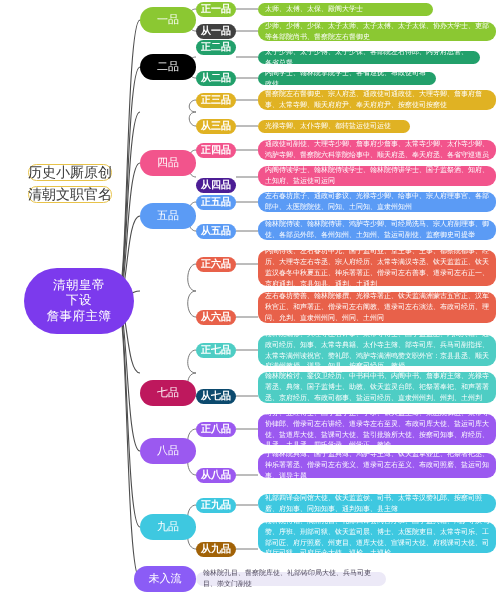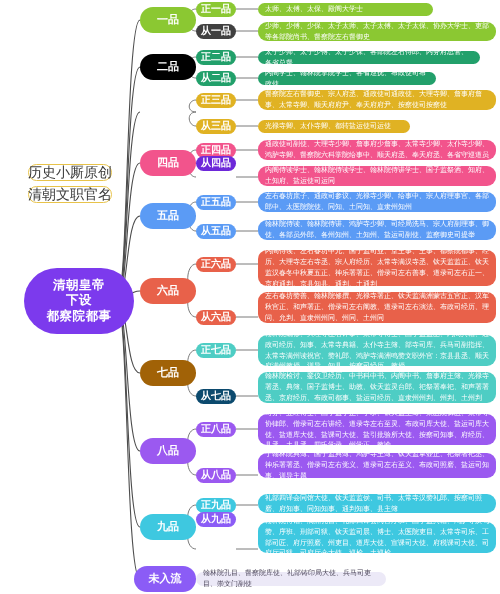--- a/index.html
+++ b/index.html
@@ -20,21 +20,21 @@
     pointer-events: none;
     z-index: 1;
   }
   .node {
     position: absolute;
     z-index: 2;
     display: flex;
     align-items: center;
     justify-content: center;
     color: #ffffff;
-    font-weight: bold;
+    font-weight: normal;
     line-height: 1.25;
     white-space: nowrap;
   }
   
   #center {
     left: 24px; top: 268px;
     width: 110px; height: 66px;
     border-radius: 33px;
     background: #7c3aed;
     font-size: 12.5px;
@@ -163,75 +163,74 @@
       <path d="M236 505 L 258 505"></path>
         <path d="M236 549 L 258 549"></path>
 
       <path d="M185 579 L 196 579"></path>
     </g>
   </svg>
 
   <div class="node" id="center">
     <span>清朝皇帝</span>
     <span>下设</span>
-    <span>都察院都事</span>
+    <span>詹事府主簿</span>
   </div>
 
   <div class="note" style="top:164px">历史小厮原创</div>
   <div class="note" style="top:186px">清朝文职官名</div>
 
   <div class="node rank" style="top:7px;background:#8bc832">一品</div>
   <div class="node sub" style="top:2px;background:#8bc832">正一品</div>
   <div class="node sub" style="top:24px;background:#404040">从一品</div>
   <div class="content" style="top:3px;width:175px;height:13px;background:#8bc832">太师、太傅、太保、殿阁大学士</div>
   <div class="content" style="top:22px;width:238px;height:19px;background:#8bc832">少师、少傅、少保、太子太师、太子太傅、太子太保、协办大学士、吏部等各部院尚书、督察院左右督御史</div>
 
   <div class="node rank" style="top:54px;background:#000000">二品</div>
-  <div class="node sub" style="top:50px;background:#22a06b">正二品</div>
+  <div class="node sub" style="top:40px;background:#22a06b">正二品</div>
   <div class="node sub" style="top:71px;background:#22a06b">从二品</div>
   <div class="content" style="top:51px;width:222px;height:13px;background:#22a06b">太子少师、太子少傅、太子少保、各部院左右侍郎、内务府总管、各省总督</div>
   <div class="content" style="top:72px;width:178px;height:13px;background:#22a06b">内阁学士、翰林院掌院学士、各省巡抚、布政使司布政使</div>
 
   <div class="node sub" style="top:93px;background:#e0b223">正三品</div>
   <div class="node sub" style="top:119px;background:#e0b223">从三品</div>
   <div class="content" style="top:90px;width:238px;height:20px;background:#e0b223">督察院左右督御史、宗人府丞、通政使司通政使、大理寺卿、詹事府詹事、太常寺卿、顺天府府尹、奉天府府尹、按察使司按察使</div>
   <div class="content" style="top:120px;width:152px;height:13px;background:#e0b223">光禄寺卿、太仆寺卿、都转盐运使司运使</div>
 
   <div class="node rank" style="top:150px;background:#f2548c">四品</div>
   <div class="node sub" style="top:143px;background:#f2548c">正四品</div>
-  <div class="node sub" style="top:156px;background:#6d28d9">从四品</div>
+  <div class="node sub" style="top:178px;background:#4c1d95">从四品</div>
   <div class="content" style="top:140px;width:238px;height:20px;background:#f2548c">通政使司副使、大理寺少卿、詹事府少詹事、太常寺少卿、太仆寺少卿、鸿胪寺卿、督察院六科掌院给事中、顺天府丞、奉天府丞、各省守巡道员</div>
   <div class="content" style="top:166px;width:238px;height:20px;background:#f2548c">内阁侍读学士、翰林院侍读学士、翰林院侍讲学士、国子监祭酒、知府、土知府、盐运使司运同</div>
 
   <div class="node rank" style="top:203px;background:#5b9bf5">五品</div>
   <div class="node sub" style="top:195px;background:#5b9bf5">正五品</div>
   <div class="node sub" style="top:224px;background:#5b9bf5">从五品</div>
   <div class="content" style="top:192px;width:238px;height:20px;background:#5b9bf5">左右春坊庶子、通政司参议、光禄寺少卿、给事中、宗人府理事官、各部郎中、太医院院使、同知、土同知、直隶州知州</div>
   <div class="content" style="top:220px;width:238px;height:20px;background:#5b9bf5">翰林院侍读、翰林院侍讲、鸿胪寺少卿、司经局洗马、宗人府副理事、御使、各部员外郎、各州知州、土知州、盐运司副使、监察御史司提举</div>
 
-  <div class="node rank" style="top:278px;background:#e8614a">六品</div>
   <div class="node sub" style="top:257px;background:#e8614a">正六品</div>
   <div class="node sub" style="top:310px;background:#e8614a">从六品</div>
   <div class="content" style="top:250px;width:238px;height:36px;background:#e8614a">内阁侍读、左右春坊中允、国子监司业、堂主事、主事、都察院都事、经历、大理寺左右寺丞、宗人府经历、太常寺满汉寺丞、钦天监监正、钦天监汉春冬中秋夏五正、神乐署署正、僧录司左右善事、道录司左右正一、京府通判、京县知县、通判、土通判</div>
   <div class="content" style="top:292px;width:238px;height:31px;background:#e8614a">左右春坊赞善、翰林院修撰、光禄寺署正、钦天监满洲蒙古五官正、汉军秋官正、和声署正、僧录司左右阐教、道录司左右演法、布政司经历、理问、允判、直隶州州同、州同、土州同</div>
 
-  <div class="node rank" style="top:360px;background:#a16207">七品</div>
+  <div class="node rank" style="top:380px;background:#be185d">七品</div>
   <div class="node sub" style="top:343px;background:#4ecdc4">正七品</div>
   <div class="node sub" style="top:389px;background:#0c4a6e">从七品</div>
   <div class="content" style="top:335px;width:238px;height:31px;background:#4ecdc4">翰林院编修、大理寺左右评事、太常寺博士、国子监监丞、内阁典籍、通政司经历、知事、太常寺典籍、太仆寺主簿、部寺司库、兵马司副指挥、太常寺满州读祝官、赞礼郎、鸿胪寺满洲鸣赞文职外官：京县县丞、顺天府满州教授、训导、知县、按察司经历、教授</div>
   <div class="content" style="top:372px;width:238px;height:31px;background:#4ecdc4">翰林院检讨、銮仪卫经历、中书科中书、内阁中书、詹事府主簿、光禄寺署丞、典簿、国子监博士、助教、钦天监灵台郎、祀祭署奉祀、和声署署丞、京府经历、布政司都事、盐运司经历、直隶州州判、州判、土州判</div>
 
   <div class="node rank" style="top:438px;background:#9b59f0">八品</div>
   <div class="node sub" style="top:422px;background:#9b59f0">正八品</div>
   <div class="node sub" style="top:468px;background:#9b59f0">从八品</div>
   <div class="content" style="top:414px;width:238px;height:31px;background:#9b59f0">司务、五经博士、国子监学正、学录、钦天监主薄、太医院御医、太常寺协律郎、僧录司左右讲经、道录寺左右至灵、布政司库大使、盐运司库大使、盐道库大使、盐课司大使、盐引批验所大使、按察司知事、府经历、县丞、土县丞、四氏学录、州学正、教谕</div>
   <div class="content" style="top:453px;width:238px;height:25px;background:#9b59f0">于翰林院典薄、国子监典薄、鸿胪寺主薄、钦天监挈壶正、祀祭署祀丞、神乐署署丞、僧录司左右觉义、道录司左右至义、布政司照磨、盐运司知事、训导主题</div>
 
   <div class="node rank" style="top:514px;background:#3ec8e0">九品</div>
   <div class="node sub" style="top:498px;background:#3ec8e0">正九品</div>
-  <div class="node sub" style="top:512px;background:#8b5cf6">从九品</div>
+  <div class="node sub" style="top:542px;background:#a16207">从九品</div>
   <div class="content" style="top:494px;width:238px;height:19px;background:#3ec8e0">礼部四译会同馆大使、钦天监监侯、司书、太常寺汉赞礼郎、按察司照磨、府知事、同知知事、通判知事、县主簿</div>
   <div class="content" style="top:522px;width:238px;height:31px;background:#3ec8e0">翰林院侍诏、满洲孔目、礼部四译会同官序班、国子监典籍、鸿胪寺汉鸣赞、序班、刑部司狱、钦天监司晨、博士、太医院吏目、太常寺司乐、工部司匠、府厅照磨、州吏目、道库大使、宣课司大使、府税课司大使、司府厅司狱、司府厅仓大使、巡检、土巡检</div>
 
   <div class="node rank wide" id="rank10" style="top:566px;left:134px">未入流</div>
   <div class="content" id="content10" style="top:572px;width:190px;height:14px">翰林院孔目、督察院库使、礼部铸印局大使、兵马司吏目、崇文门副使</div>
 
 </div>
 
 </body></html>

